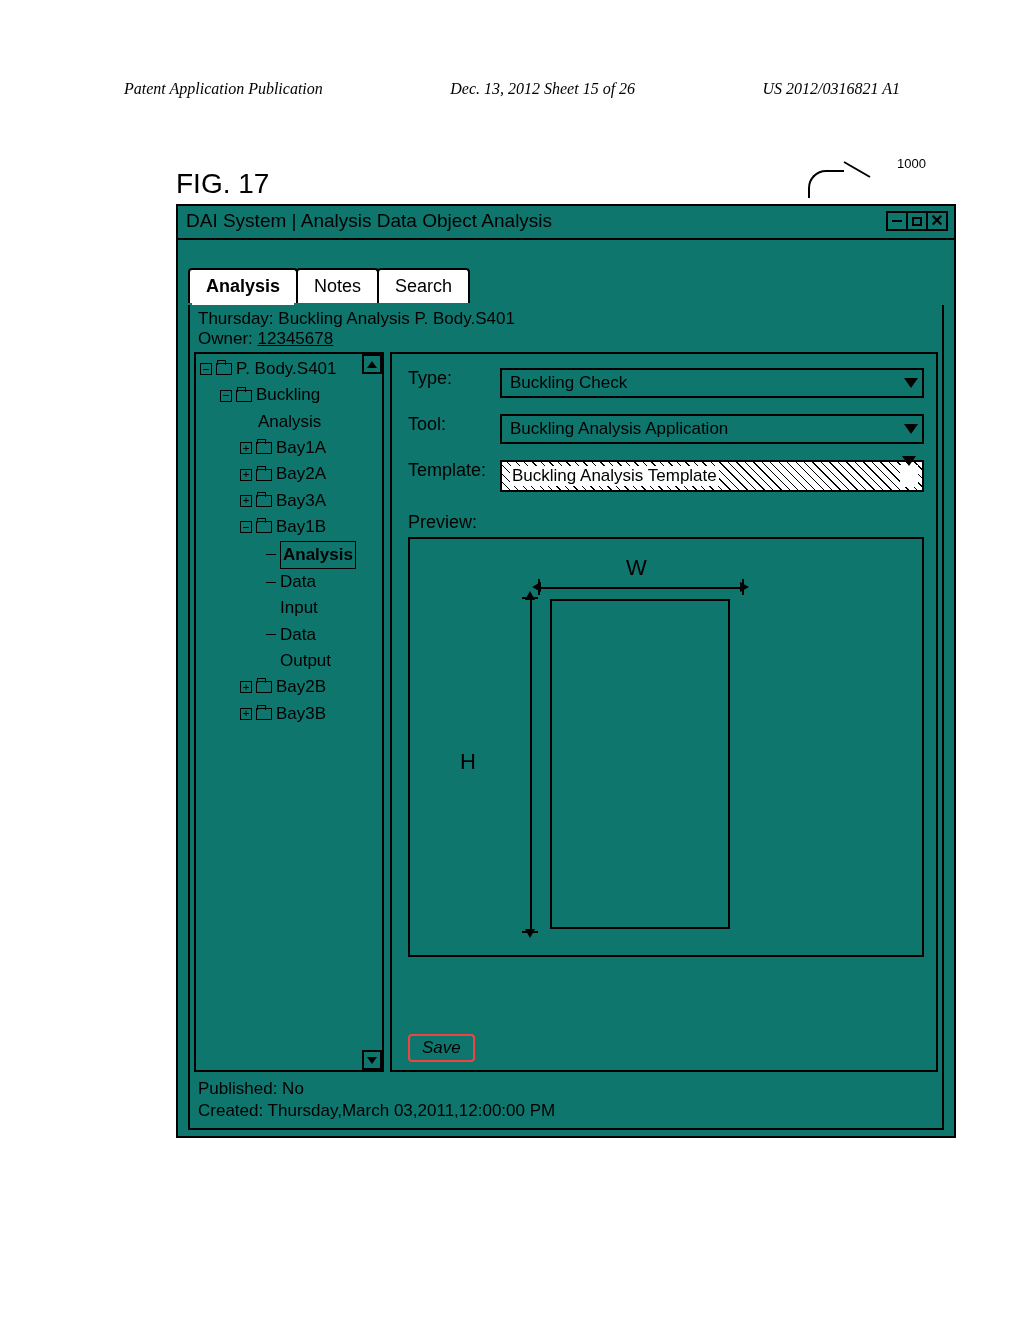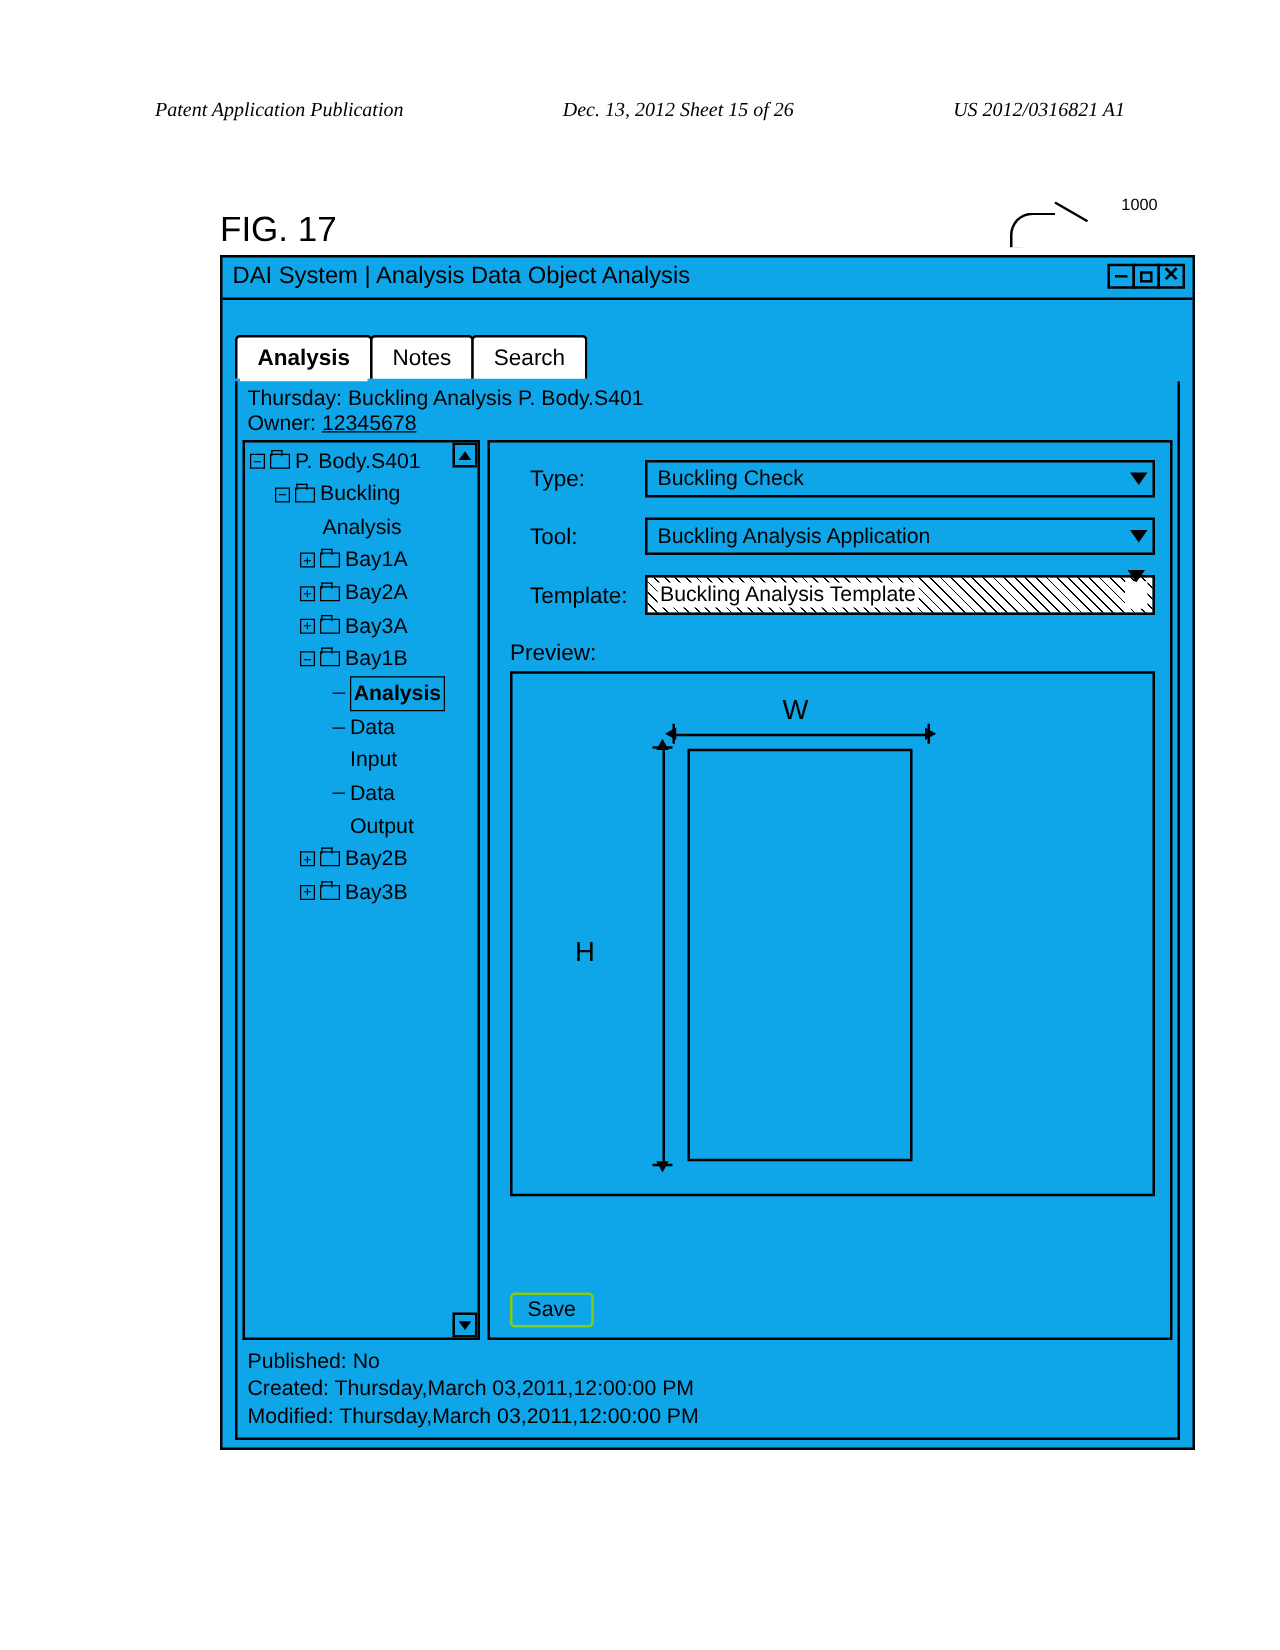--- a/index.html
+++ b/index.html
@@ -65,21 +65,21 @@
     height: 28px;
     border: 2px solid #000;
     border-right: none;
     border-bottom: none;
     border-radius: 18px 0 0 0;
   }
 
   .window {
     border: 2.5px solid #000;
     width: 100%;
-    background: #0ea5e9;
+    background: #0f766e;
   }
   .titlebar {
     display: flex;
     align-items: center;
     justify-content: space-between;
     padding: 4px 6px 6px 8px;
     border-bottom: 2.5px solid #000;
   }
   .titlebar-text { font-size: 19px; }
   .win-controls { display: flex; gap: 0; }
@@ -165,21 +165,21 @@
   .selected { font-weight: bold; border:1px solid #000; padding:0 2px;}
 
   .detail-pane {
     flex: 1;
     border: 2px solid #000;
     margin: 2px 4px 2px 6px;
     padding: 14px 12px 10px 16px;
     height: 720px;
     position: relative;
   }
-  .field-row { display:flex; align-items:center; margin-bottom: 16px; margin-left: 16px; }
+  .field-row { display:flex; margin-bottom: 16px; }
   .field-label { width: 92px; font-size: 18px; }
   .select {
     flex:1; border:2px solid #000; display:flex; align-items:center; justify-content:space-between;
     padding: 3px 4px 3px 8px; font-size: 17px;
   }
   .select .tri {
     width:0;height:0;border-left:7px solid transparent;border-right:7px solid transparent;border-top:10px solid #000;
   }
   .select.hatched {
     background: repeating-linear-gradient(45deg, #fff, #fff 5px, #000 5px, #000 6px);
@@ -203,22 +203,22 @@
   .w-ext-r{position:absolute;left:332px;top:40px;width:2px;height:16px;background:#000;}
   
   .h-label{ position:absolute; left:50px; top:210px; font-size:22px;}
   .h-line{ position:absolute; left:120px; top:60px; width:2px; height:330px; background:#000;}
   .h-arr-t{position:absolute;left:115px;top:52px;width:0;height:0;border-left:5px solid transparent;border-right:5px solid transparent;border-bottom:9px solid #000;}
   .h-arr-b{position:absolute;left:115px;top:390px;width:0;height:0;border-left:5px solid transparent;border-right:5px solid transparent;border-top:9px solid #000;}
   .h-ext-t{position:absolute;left:112px;top:58px;width:16px;height:2px;background:#000;}
   .h-ext-b{position:absolute;left:112px;top:392px;width:16px;height:2px;background:#000;}
 
   .save-btn {
-    border:2px solid #84cc16; border-radius:4px; padding:2px 12px; font-size:17px;
-    position:absolute; left:16px; bottom:8px;
+    border:2px solid #ef4444; border-radius:4px; padding:2px 12px; font-size:17px;
+    position:absolute; left:16px; bottom:8px;font-style:italic;
   }
 
   .footer-meta { padding: 4px 8px 6px 8px; font-size:17px; line-height:1.3; }
 </style>
 </head>
 <body>
 
 <div class="page-header">
   <span>Patent Application Publication</span>
   <span>Dec. 13, 2012  Sheet 15 of 26</span>
@@ -382,18 +382,17 @@
               <div class="pv-rect"></div>
             </div>
 
             <div class="save-btn">Save</div>
           </div>
         </div>
 
         <div class="footer-meta">
           <div>Published: No</div>
           <div>Created: Thursday,March 03,2011,12:00:00 PM</div>
-          <div>Modified: Thursday,March 03,2011,12:00:00 PM</div>
         </div>
       </div>
     </div>
   </div>
 </div>
 
 </body></html>

